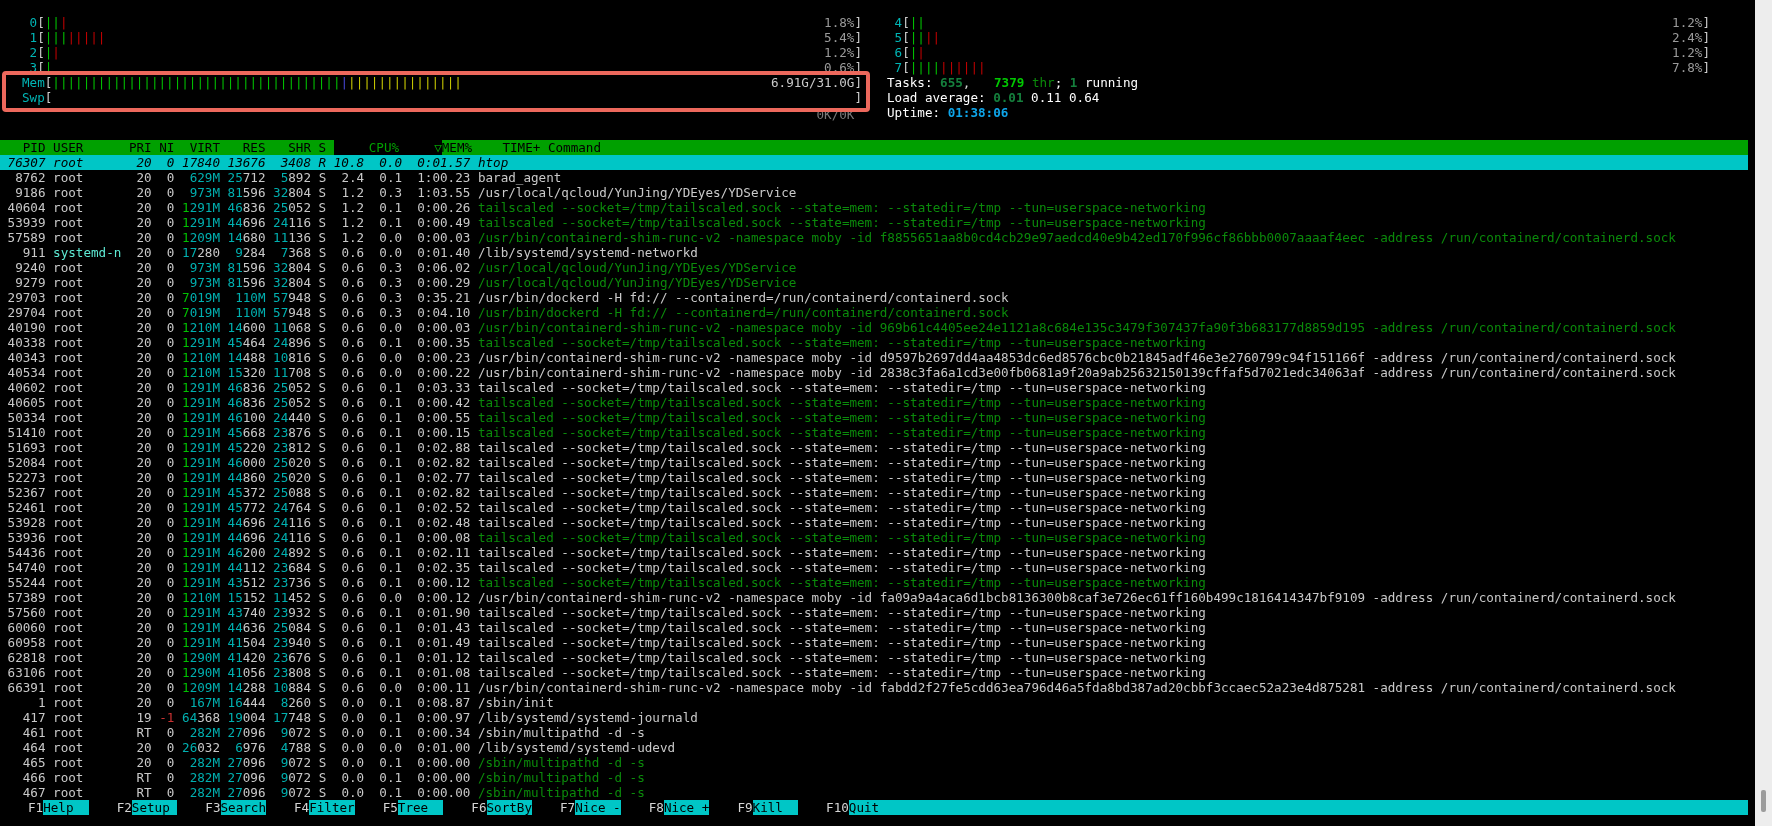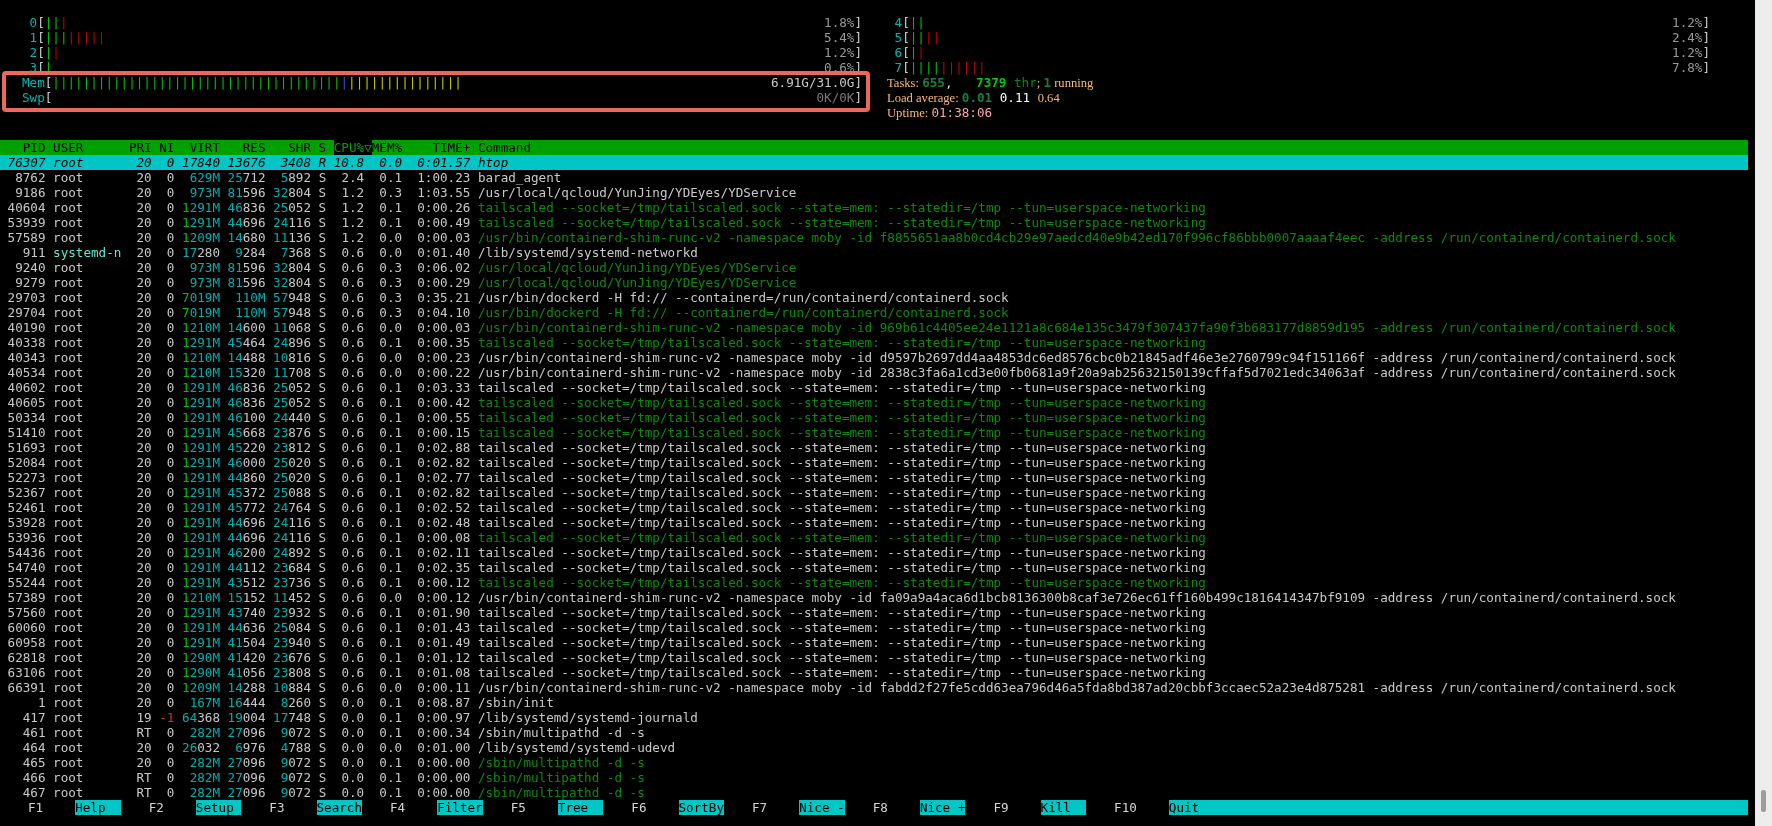--- a/index.html
+++ b/index.html
@@ -8,37 +8,37 @@
        font-size:12.6px;line-height:15px;color:#c9c9c9;}
   .screen{position:absolute;left:0;top:0;width:1755px;height:826px;white-space:pre;}
   .line{height:15px;}
   
   .meters{position:absolute;}
   .meter{display:flex;height:15px;}
   .mlabel{color:#00b5b5;}
   .brk{color:#cfcfcf;}
   .ticks{flex:1;overflow:hidden;white-space:pre;}
   .tk-g{color:#00c000;} .tk-r{color:#c00000;} .tk-b{color:#4646d7;} .tk-y{color:#c6c600;}
-  .v-gray{color:#9a9a9a;margin-left:24px;} .v-light{color:#c9c9c9;margin-left:36px;} .v-dim{color:#7a7a7a;}
+  .v-gray{color:#9a9a9a;margin-left:24px;} .v-light{color:#c9c9c9;margin-left:36px;} .v-dim{color:#7a7a7a;margin-top:17px;}
   
-  .cy{color:#fdba74;font-family:Liberation Serif, serif;} .bw{color:#15803d;font-weight:bold;} .w{color:#ffffff;font-weight:normal;}
-  .bg{color:#00c800;font-weight:bold;margin-left:16px;} .dg{color:#0a8a0a;} .bc{color:#fca5a5;font-weight:normal;}
+  .cy{color:#ffffff;} .bw{color:#15803d;font-weight:bold;} .w{color:#ffffff;font-weight:normal;}
+  .bg{color:#00c800;font-weight:bold;margin-left:16px;} .dg{color:#0a8a0a;} .bc{color:#0ea5e9;font-weight:bold;}
   .nw{color:#d8d8d8;}
   
   .table{position:absolute;left:0;top:140px;width:1748px;}
   .thead{background:#00a000;color:#000;height:15px;width:1748px;}
-  .sortcell{background:#000;color:#00a000;}
+  .sortcell{background:#000;color:#00a000;padding-left:35px;}
   .trow{height:15px;width:1748px;color:#c9c9c9;}
   .trow.sel{background:#00c6c6;color:#000;font-style:italic;}
   .trow.sel span{color:#000 !important;}
   .num-c{color:#00b0b0;} .num-g{color:#00c000;}
   .thr{color:#0b8b0b;} .udim{color:#5eead4;margin-top:18px;} .nired{color:#c83232;}
   
   .fbar{position:absolute;left:0;top:800px;height:15px;width:1748px;display:flex;white-space:pre;}
-  .fkey{color:#d4d4d4;padding-left:28px;} .flabel{background:#00c6c6;color:#000;margin-left:32px;}
+  .fkey{color:#d4d4d4;padding-left:28px;} .flabel{background:#00c6c6;color:#000;}
   .ffill{flex:1;background:#00c6c6;}
   
   .sbtrack{position:absolute;right:0;top:0;width:17px;height:826px;background:#ededed;}
   .sbthumb{position:absolute;right:6px;top:790px;width:5px;height:22px;background:#9c9c9c;border-radius:2px;}
   
   .annot{position:absolute;border:4px solid #ec685c;border-radius:4px;pointer-events:none;}
 </style>
 </head>
 <body>
 

